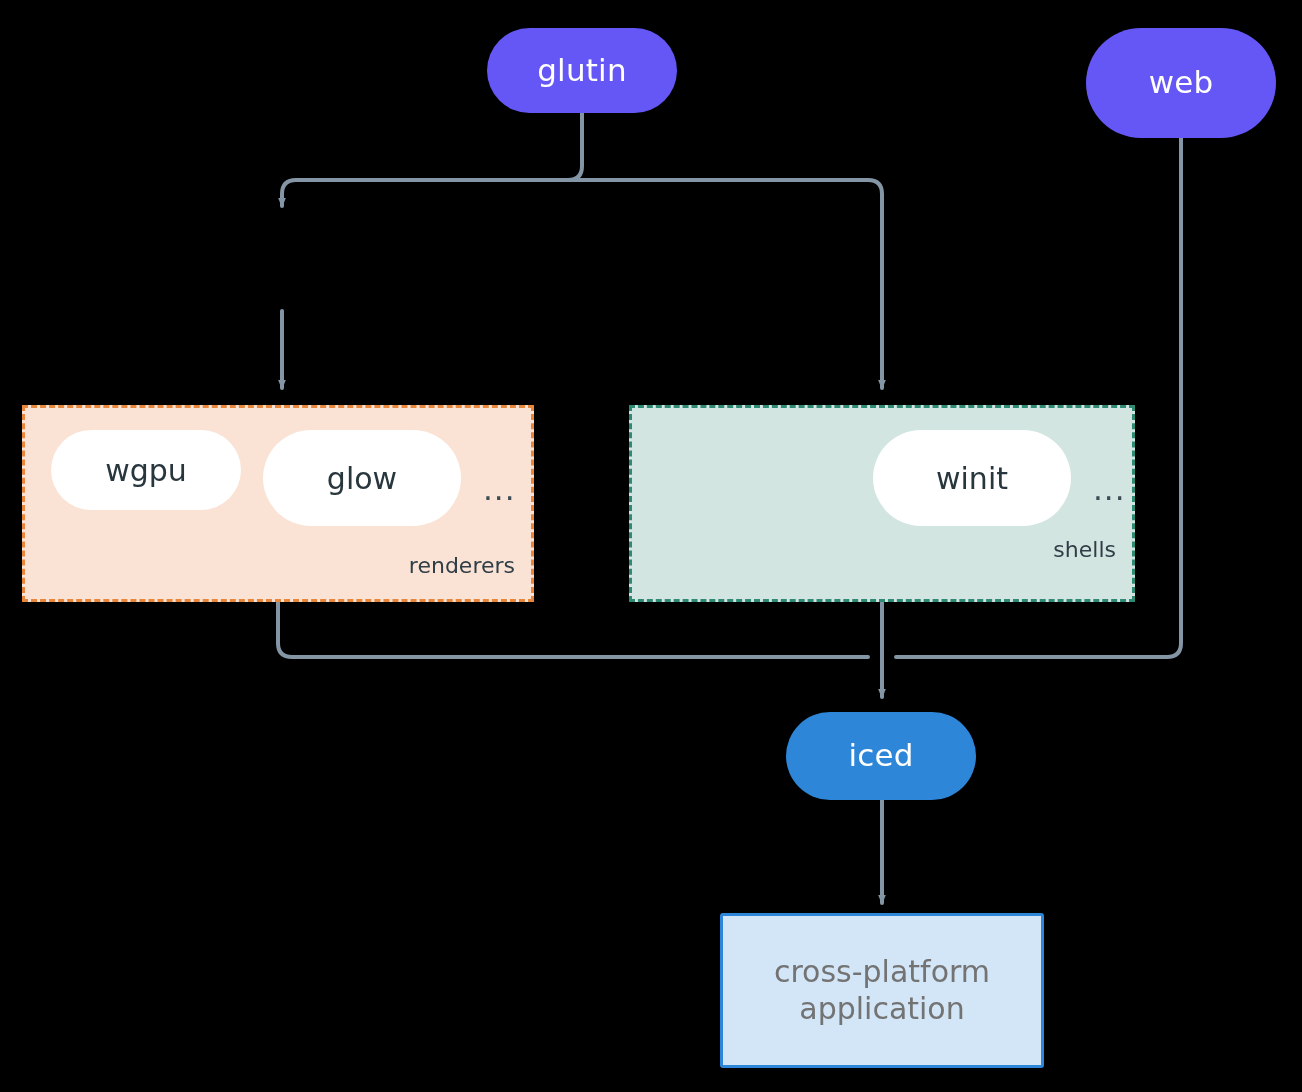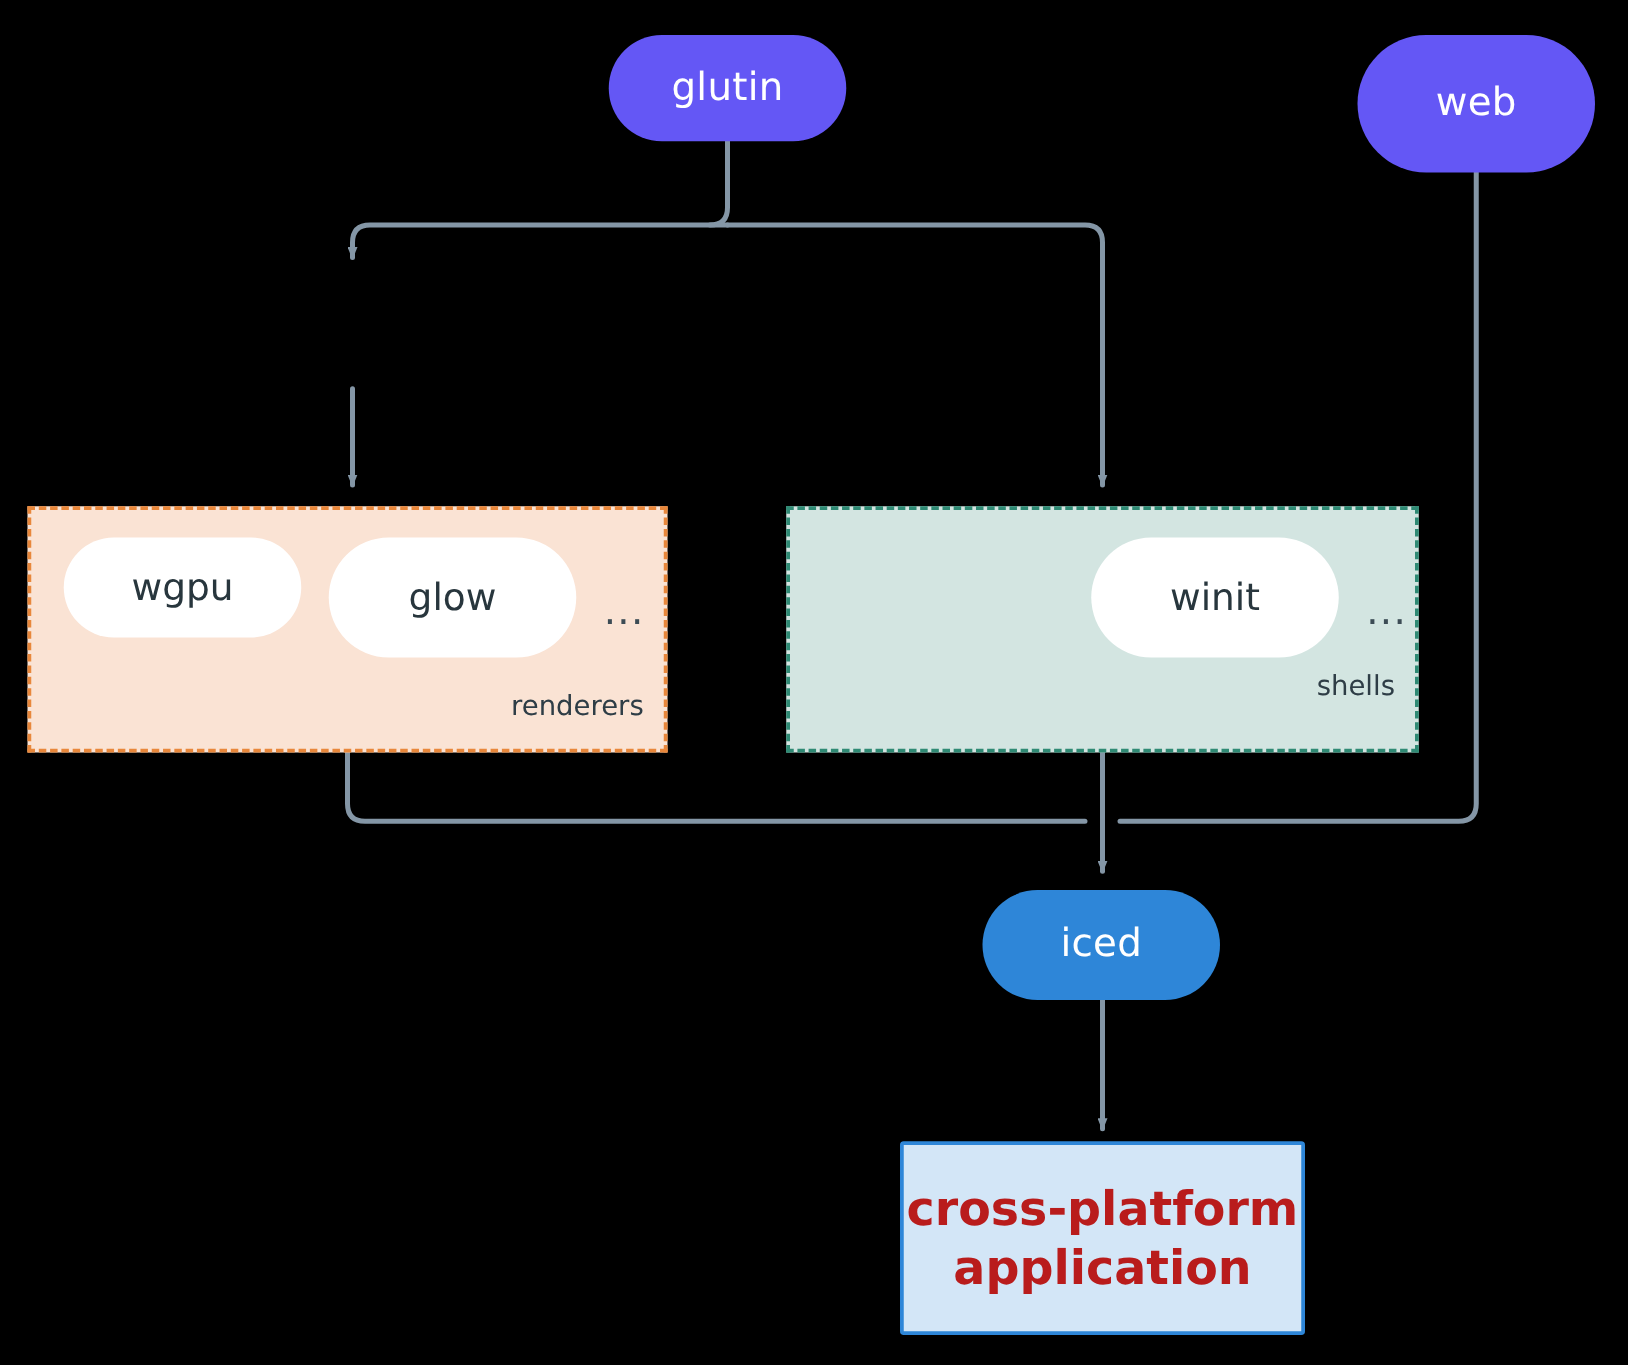--- a/index.html
+++ b/index.html
@@ -66,24 +66,23 @@
   }
   .group-label {
     position: absolute;
     color: #2E3D46;
     font-size: 22px;
     line-height: 1;
     white-space: nowrap;
   }
   .rect-node {
     border-radius: 3px;
-    color: #b91c1c;
-    font-size: 38px;
+    color: #737373;
+    font-size: 30px;
     flex-direction: column;
-    font-weight: bold;
   }
   .rect-node .line {
     display: block;
   }
 </style>
 </head>
 <body>
 
 <div id="diagram-root">
 

